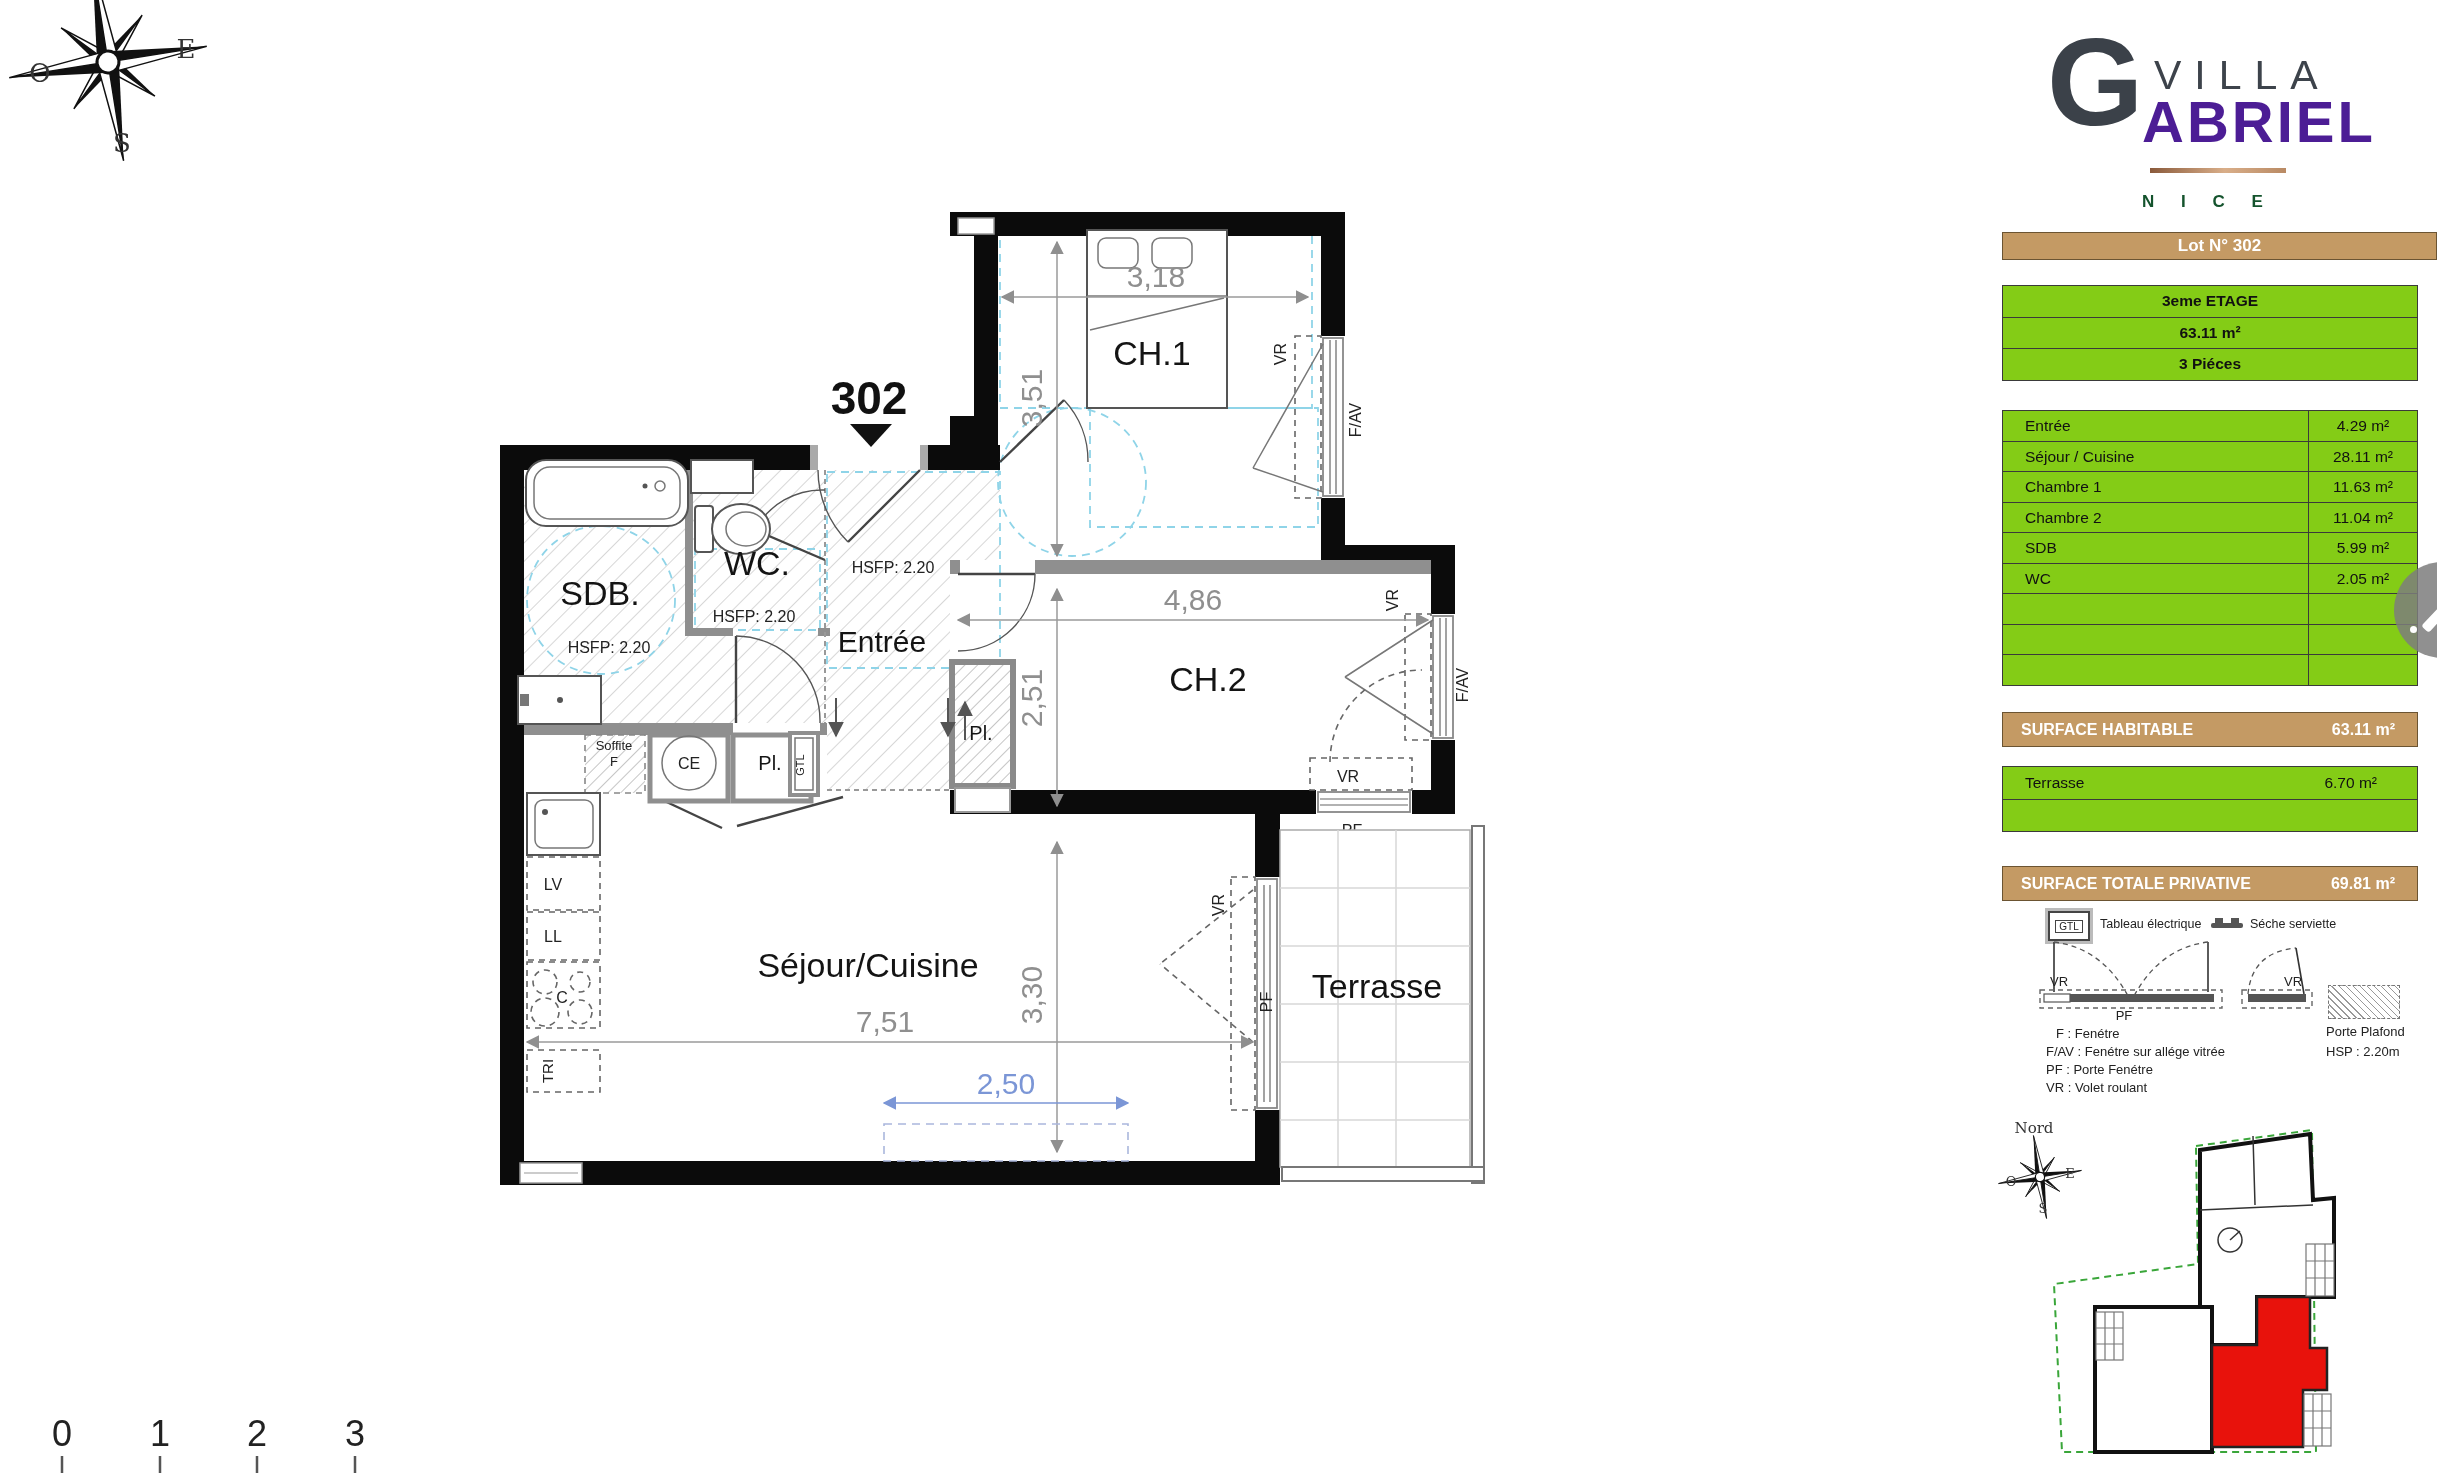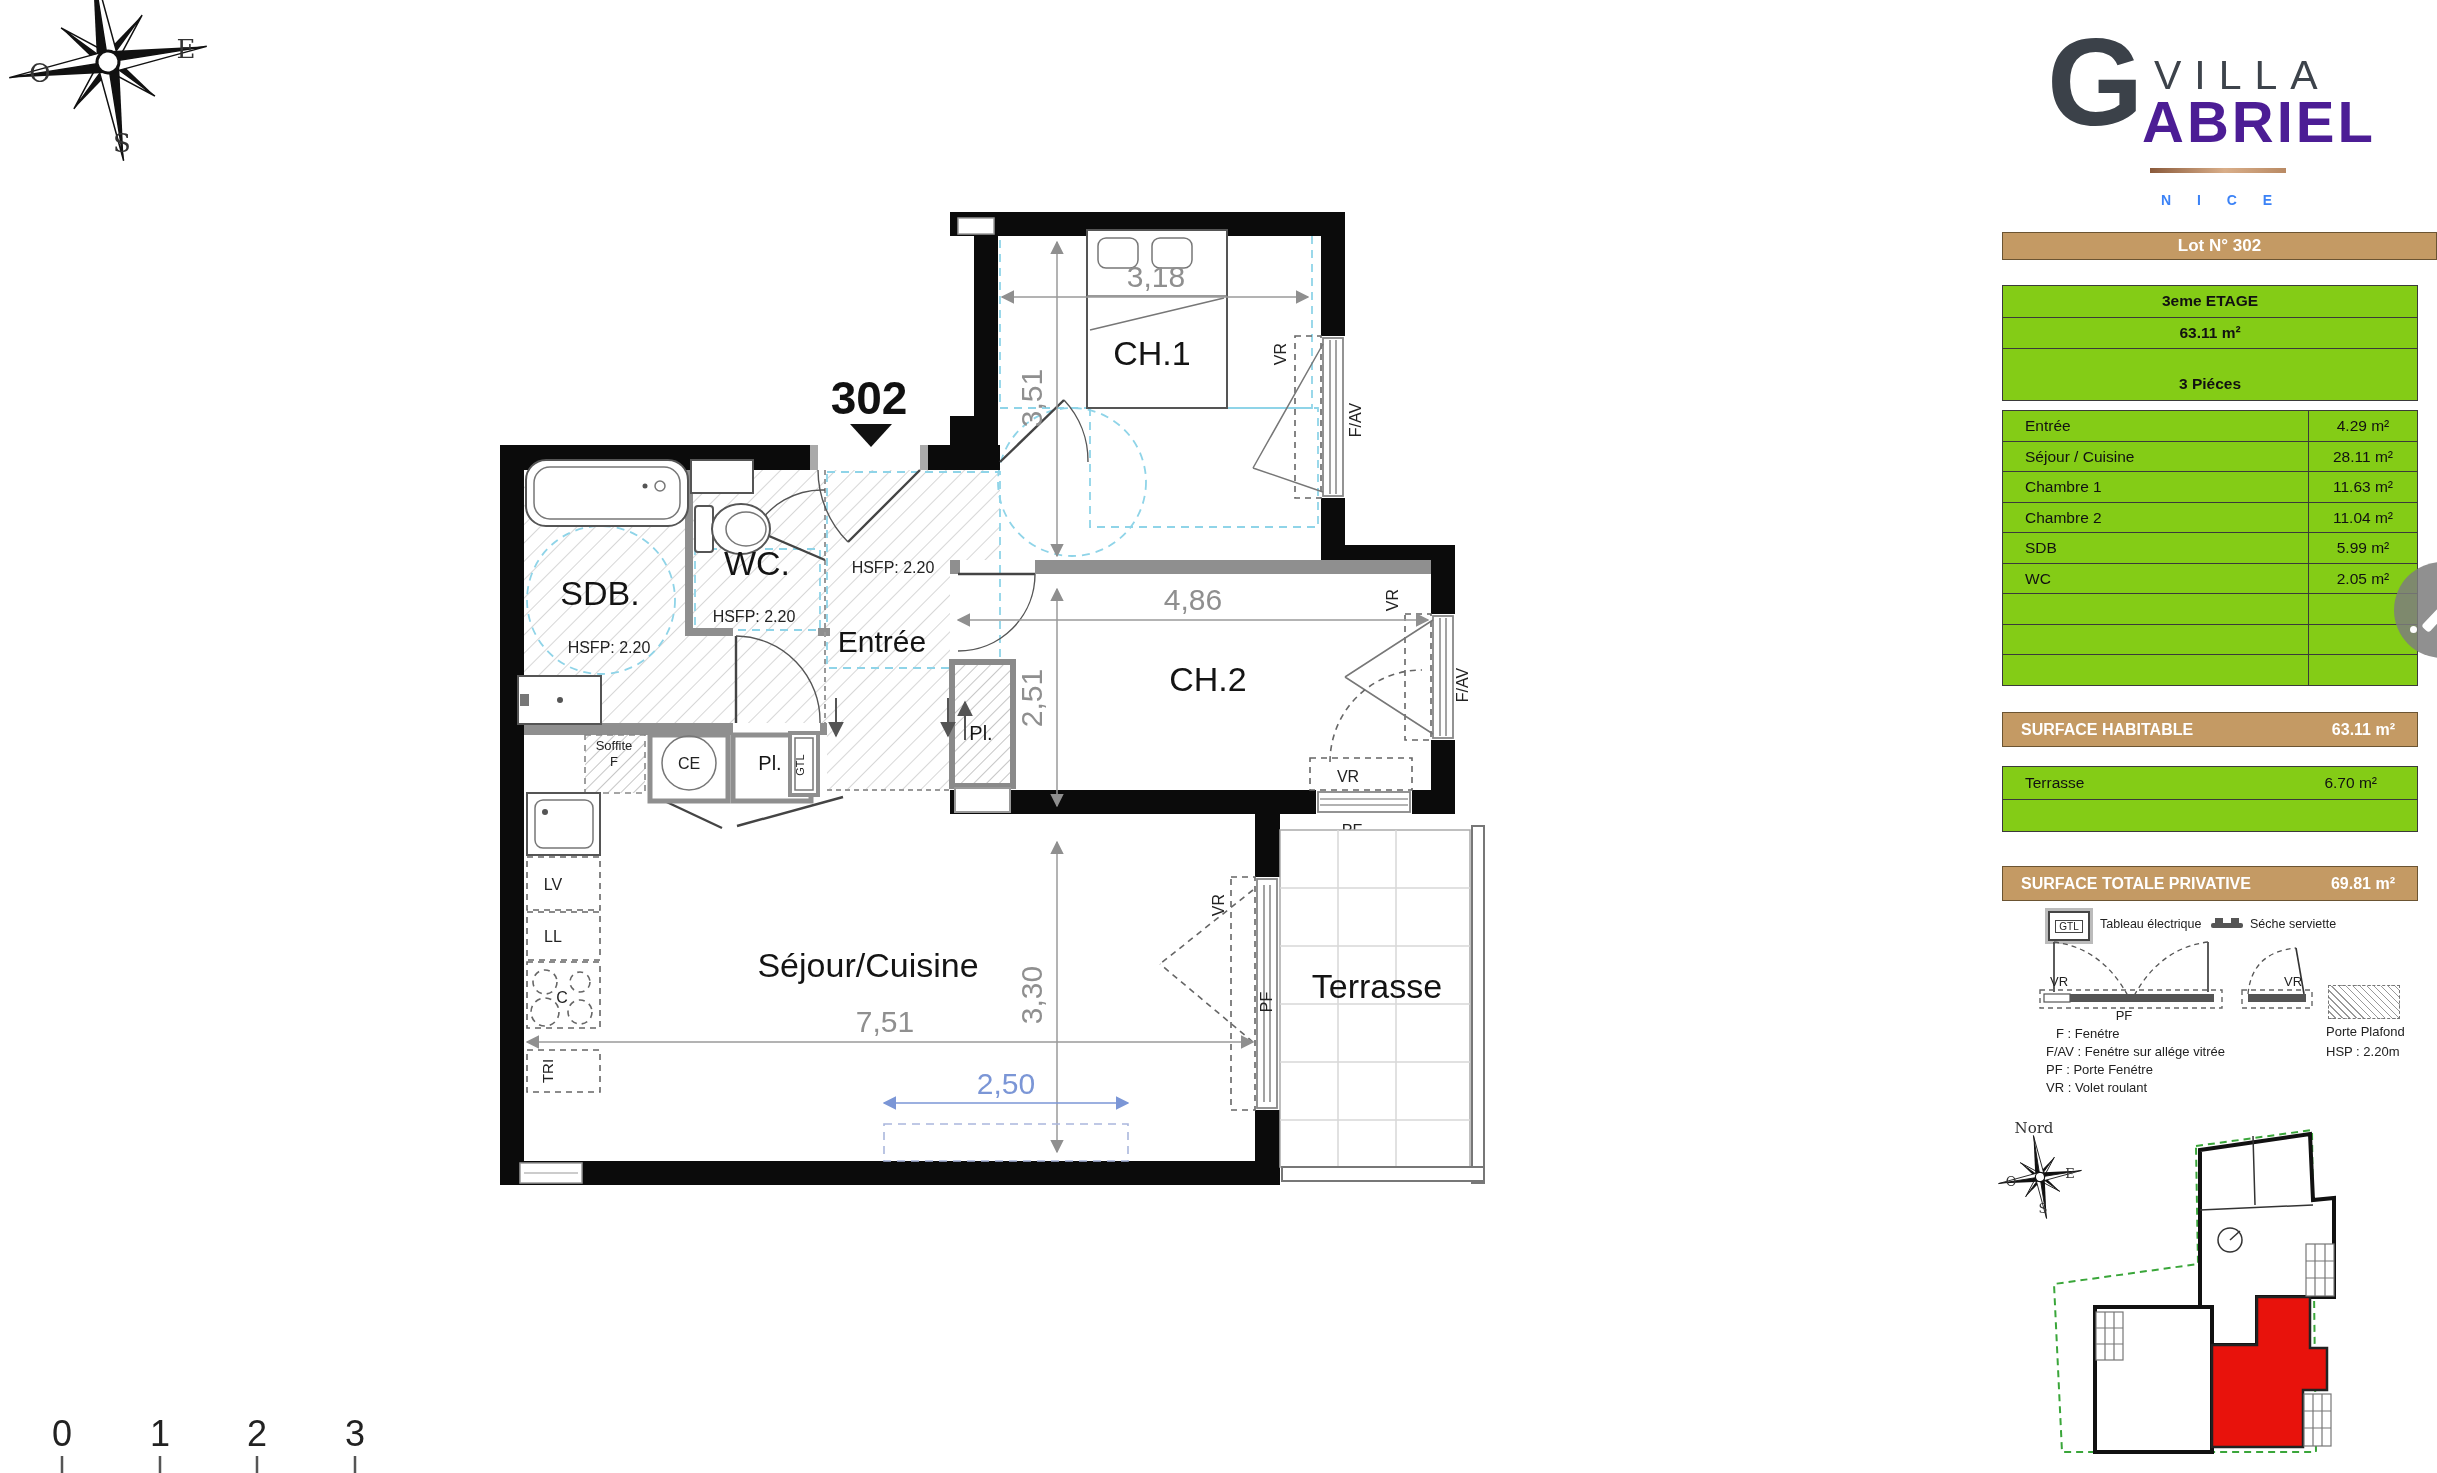--- a/index.html
+++ b/index.html
@@ -31,29 +31,29 @@
   .grid{stroke:#d8d8d8;stroke-width:1.5;}
 
   
   .sidebar{position:absolute;left:1992px;top:0;width:445px;height:1473px;}
   .abs{position:absolute;}
   .logoG{left:55px;top:20px;font-size:124px;font-weight:700;color:#3b4149;line-height:1;}
   .logoVilla{left:162px;top:52px;font-size:41px;font-weight:400;letter-spacing:13px;color:#3d434b;}
   .logoAbriel{left:150px;top:88px;font-size:58px;font-weight:700;letter-spacing:3px;color:#4c1d95;}
   .logoLine{left:158px;top:168px;width:136px;height:5px;
             background:linear-gradient(90deg,#8a5a3b,#d9ae89 55%,#b98a64);}
-  .logoCity{left:150px;top:192px;width:160px;text-align:center;font-size:14px;font-weight:700;
-            letter-spacing:11px;color:#3b82f6;}
+  .logoCity{left:150px;top:192px;width:160px;text-align:left;font-size:17px;font-weight:700;
+            letter-spacing:11px;color:#14532d;}
   .banner{left:10px;top:232px;width:433px;height:26px;background:#c49a64;border:1px solid #6b5432;
           color:#fff;font-weight:700;font-size:17px;text-align:center;line-height:26px;}
   .tbl{border:1.5px solid #3a3a3a;background:#84cc16;}
   .infoTbl{left:10px;top:285px;width:414px;}
   .infoRow{height:30.5px;line-height:30.5px;text-align:center;font-size:15.5px;font-weight:700;
            color:#111;border-bottom:1px solid #3a3a3a;}
-  .infoRow:last-child{border-bottom:none;margin-top:20px;}
+  .infoRow:last-child{border-bottom:none;}
   .roomTbl{left:10px;top:410px;width:414px;}
   .roomRow{height:29.5px;line-height:29.5px;display:flex;border-bottom:1px solid #3a3a3a;
            font-size:15.5px;color:#111;}
   .roomRow:last-child{border-bottom:none;}
   .roomLbl{flex:1;padding-left:22px;}
   .roomVal{width:108px;border-left:1px solid #3a3a3a;text-align:center;}
   .surfBan{left:10px;width:414px;height:33px;background:#c49a64;border:1px solid #6b5432;
            color:#fff;font-weight:700;font-size:16px;line-height:33px;}
   .surfLbl{padding-left:18px;display:inline-block;}
   .surfVal{position:absolute;right:22px;top:0;}

